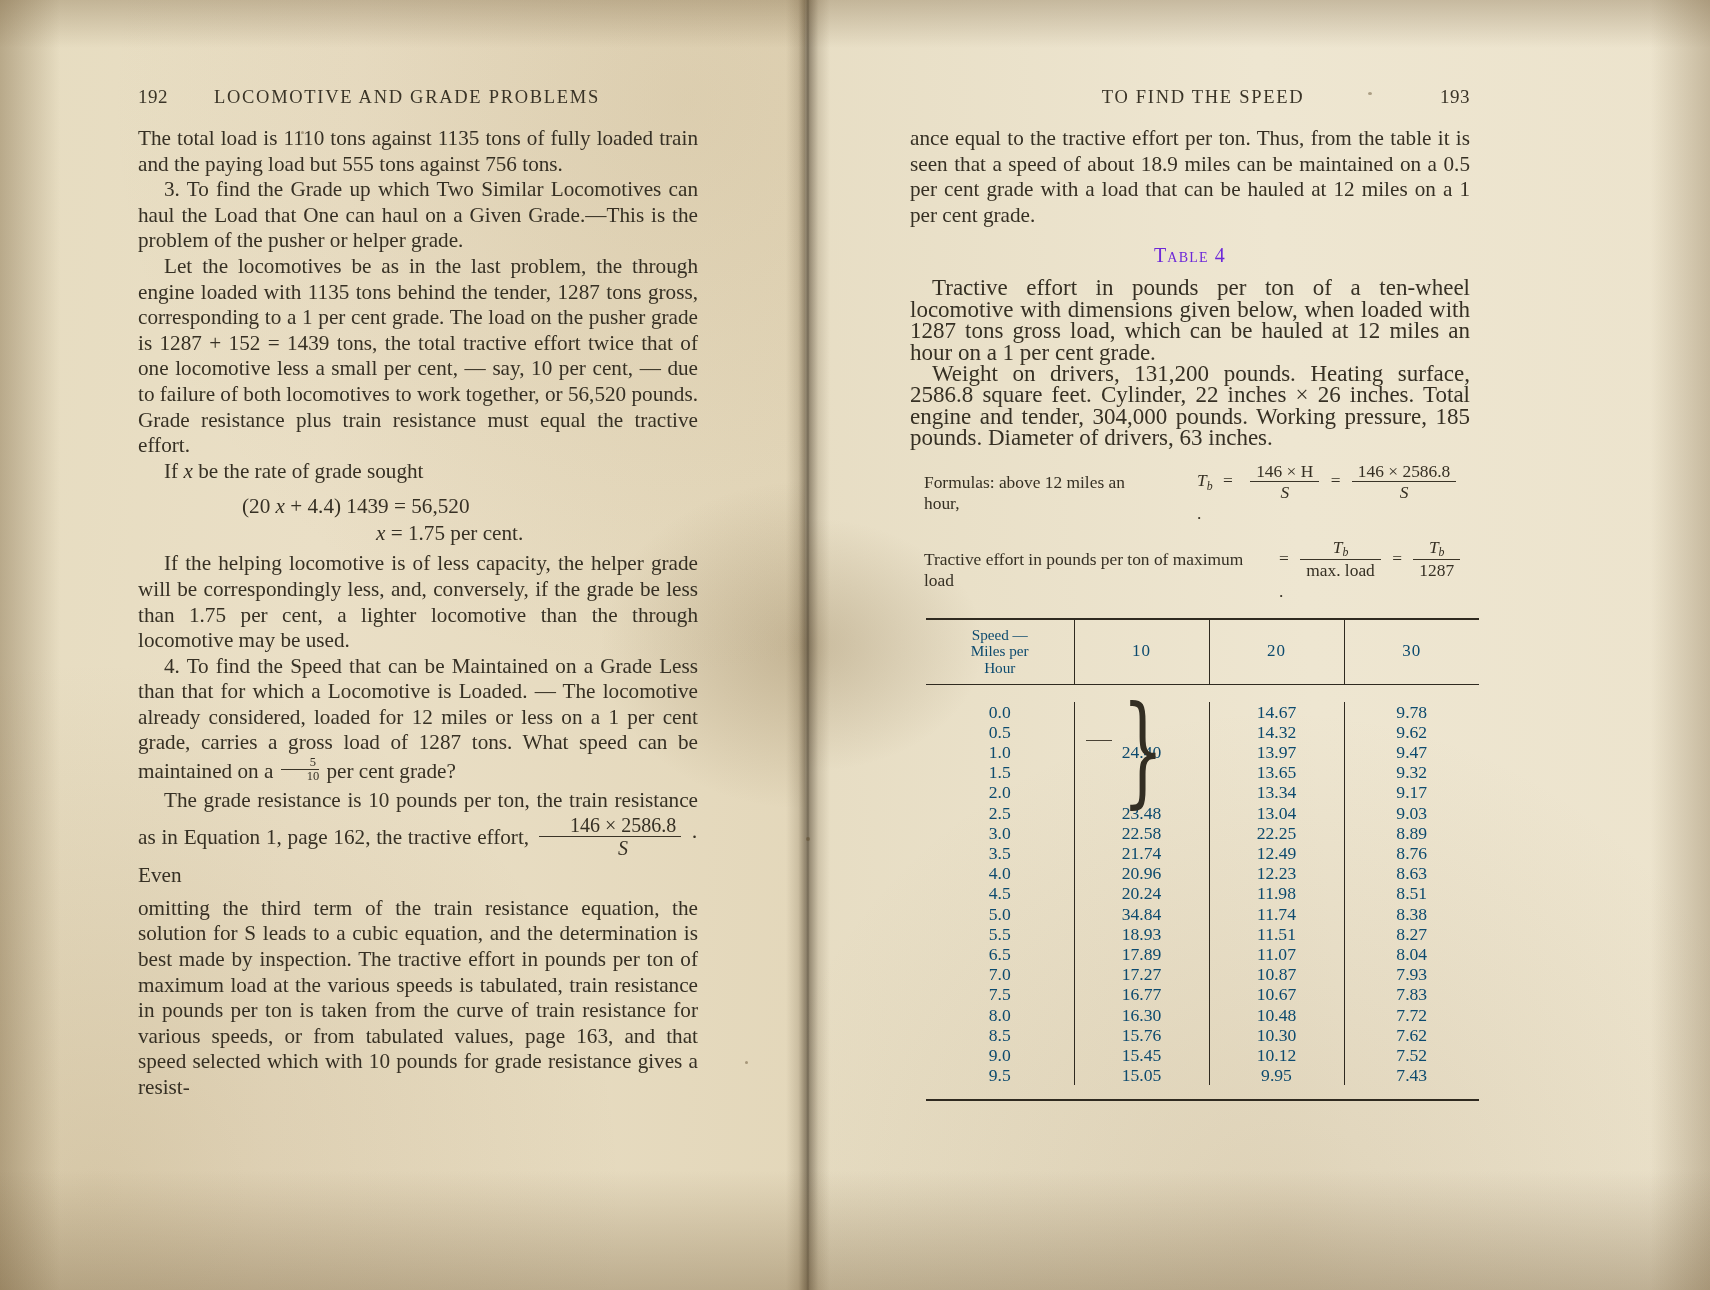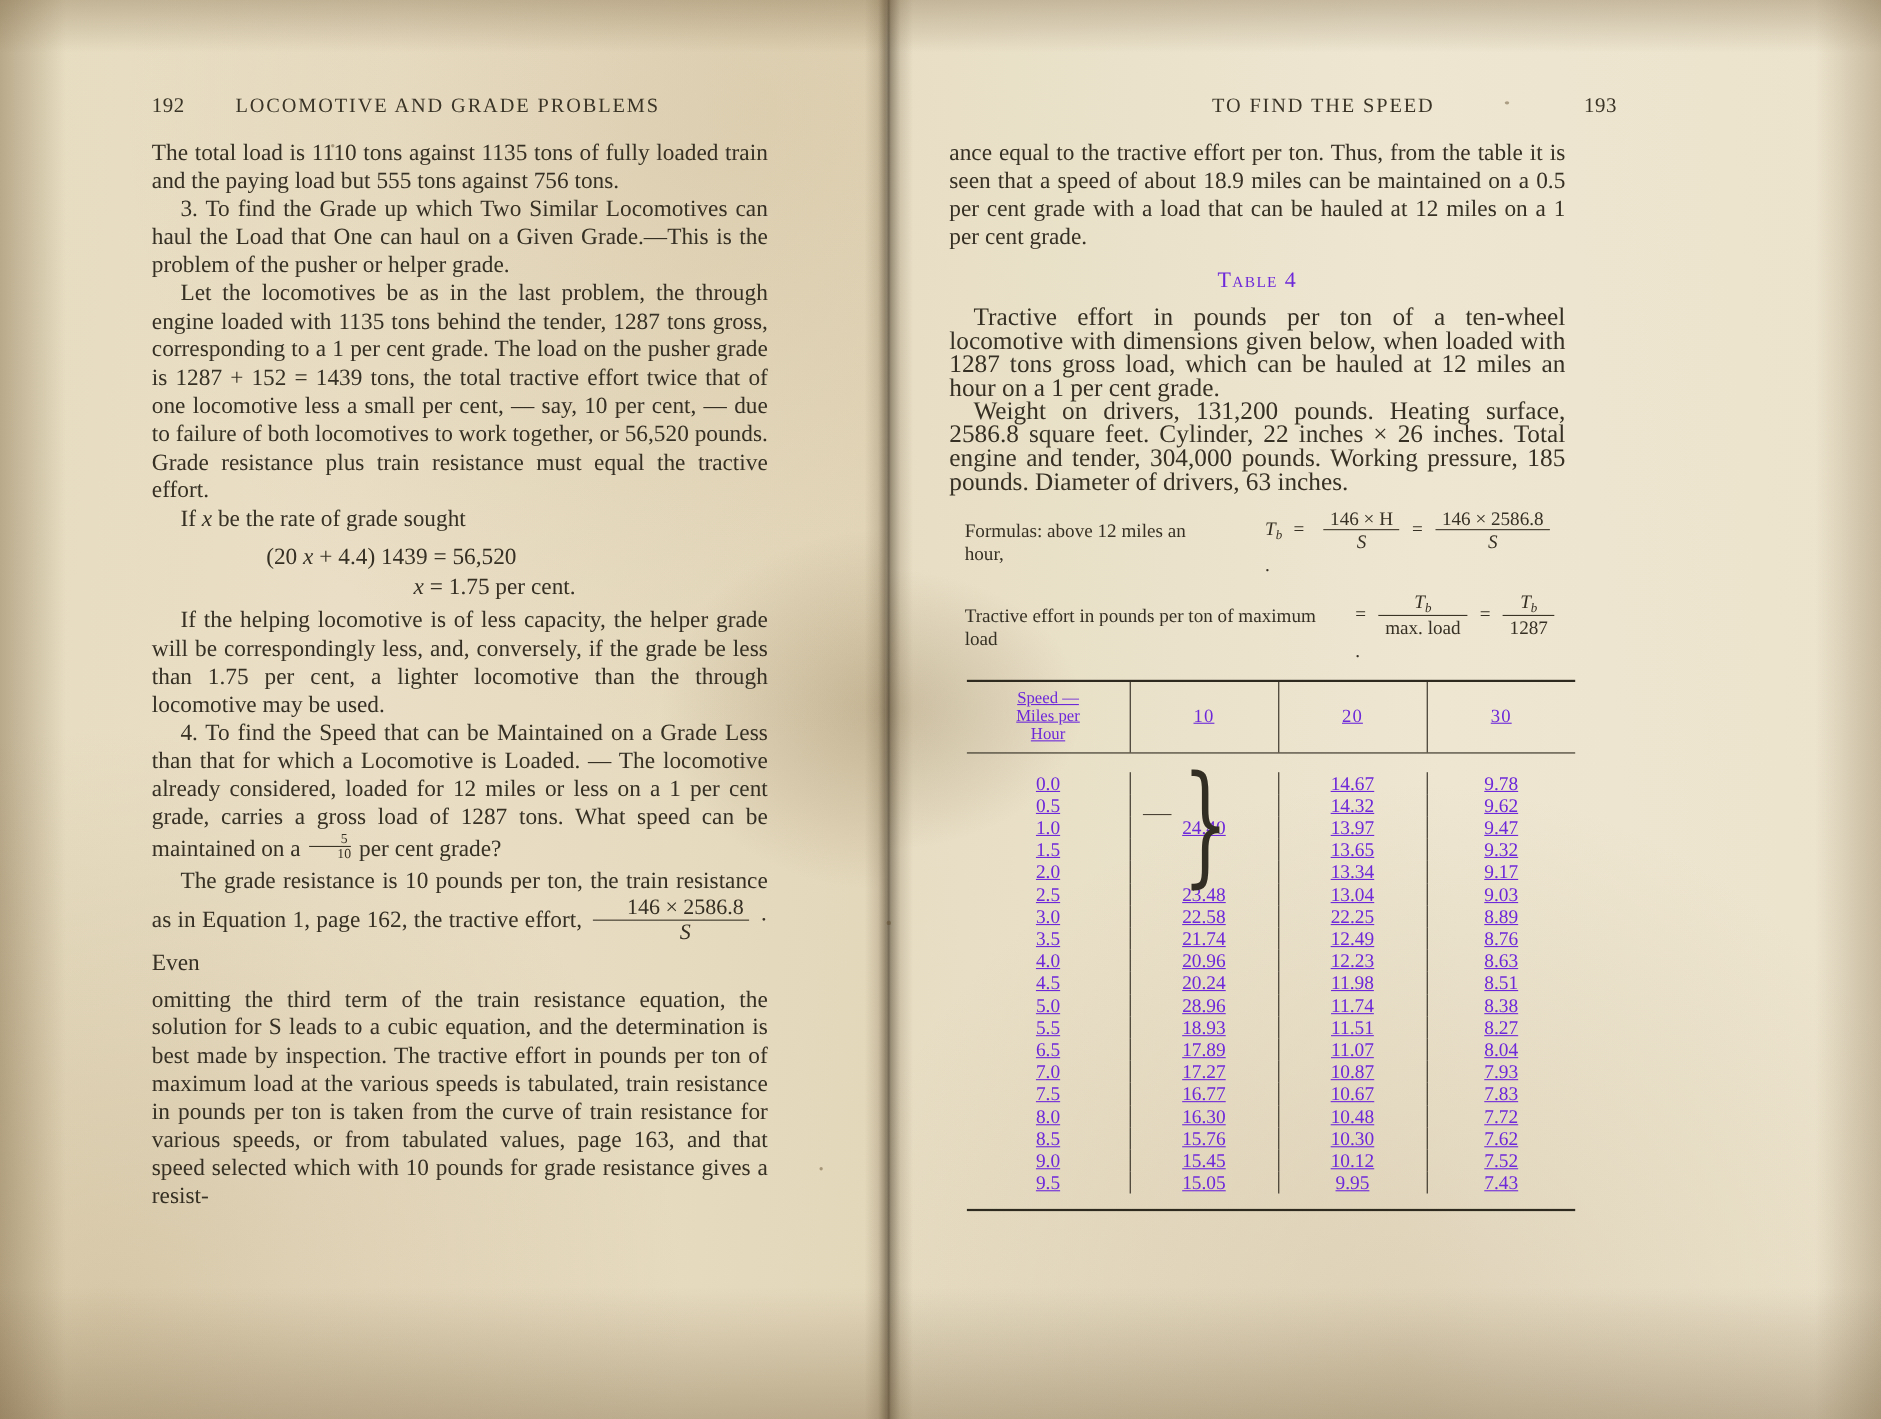--- a/index.html
+++ b/index.html
@@ -132,21 +132,21 @@
   .t4{
     margin-top:16px;
     position:relative;
     width:553px;
     margin-left:16px;
   }
   .rule{height:0;border-top:2px solid #2f2a20;}
   .rule.thin{border-top:1.3px solid #2f2a20;}
   table.data{
     width:100%;border-collapse:collapse;
-    font-size:17.6px;color:#6d28d9;text-decoration:underline;
+    font-size:17.6px;color:#0c4a6e;
   }
   table.data th,table.data td{
     padding:0;text-align:center;font-weight:normal;
   }
   table.data thead th{
     height:64px;vertical-align:middle;
     font-size:15.2px;line-height:16.5px;
   }
   table.data thead th.c{font-size:17px;letter-spacing:1px;}
   table.data tbody td{height:20.2px;line-height:20.2px;}
@@ -217,21 +217,21 @@
   </div>
 
   <div class="col" style="left:910px;top:86px;width:560px;">
     <div style="display:flex;justify-content:space-between;align-items:baseline;">
       <span style="width:36px;"></span>
       <span class="runhead">TO FIND THE SPEED</span>
       <span class="folio">193</span>
     </div>
   </div>
 
-  <div class="col" style="left:863px;top:126px;width:560px;">
+  <div class="col" style="left:910px;top:126px;width:560px;">
     <div class="body">
       <p>ance equal to the tractive effort per ton. Thus, from the table it is seen that a speed of about 18.9 miles can be maintained on a 0.5 per cent grade with a load that can be hauled at 12 miles on a 1 per cent grade.</p>
     </div>
 
     <div class="tbl-title">Table 4</div>
 
     <div class="small">
       <p class="ind">Tractive effort in pounds per ton of a ten-wheel locomotive with dimensions given below, when loaded with 1287 tons gross load, which can be hauled at 12 miles an hour on a 1 per cent grade.</p>
       <p class="ind">Weight on drivers, 131,200 pounds.   Heating surface, 2586.8 square feet. Cylinder, 22 inches × 26 inches.   Total engine and tender, 304,000 pounds. Working pressure, 185 pounds.   Diameter of drivers, 63 inches.</p>
     </div>
@@ -346,21 +346,21 @@
                 <td class="vl">8.63</td>
               </tr>
               <tr>
                 <td>4.5</td>
                 <td class="vl">20.24</td>
                 <td class="vl">11.98</td>
                 <td class="vl">8.51</td>
               </tr>
               <tr>
                 <td>5.0</td>
-                <td class="vl">28.96</td>
+                <td class="vl">34.84</td>
                 <td class="vl">11.74</td>
                 <td class="vl">8.38</td>
               </tr>
               <tr>
                 <td>5.5</td>
                 <td class="vl">18.93</td>
                 <td class="vl">11.51</td>
                 <td class="vl">8.27</td>
               </tr>
               <tr>

